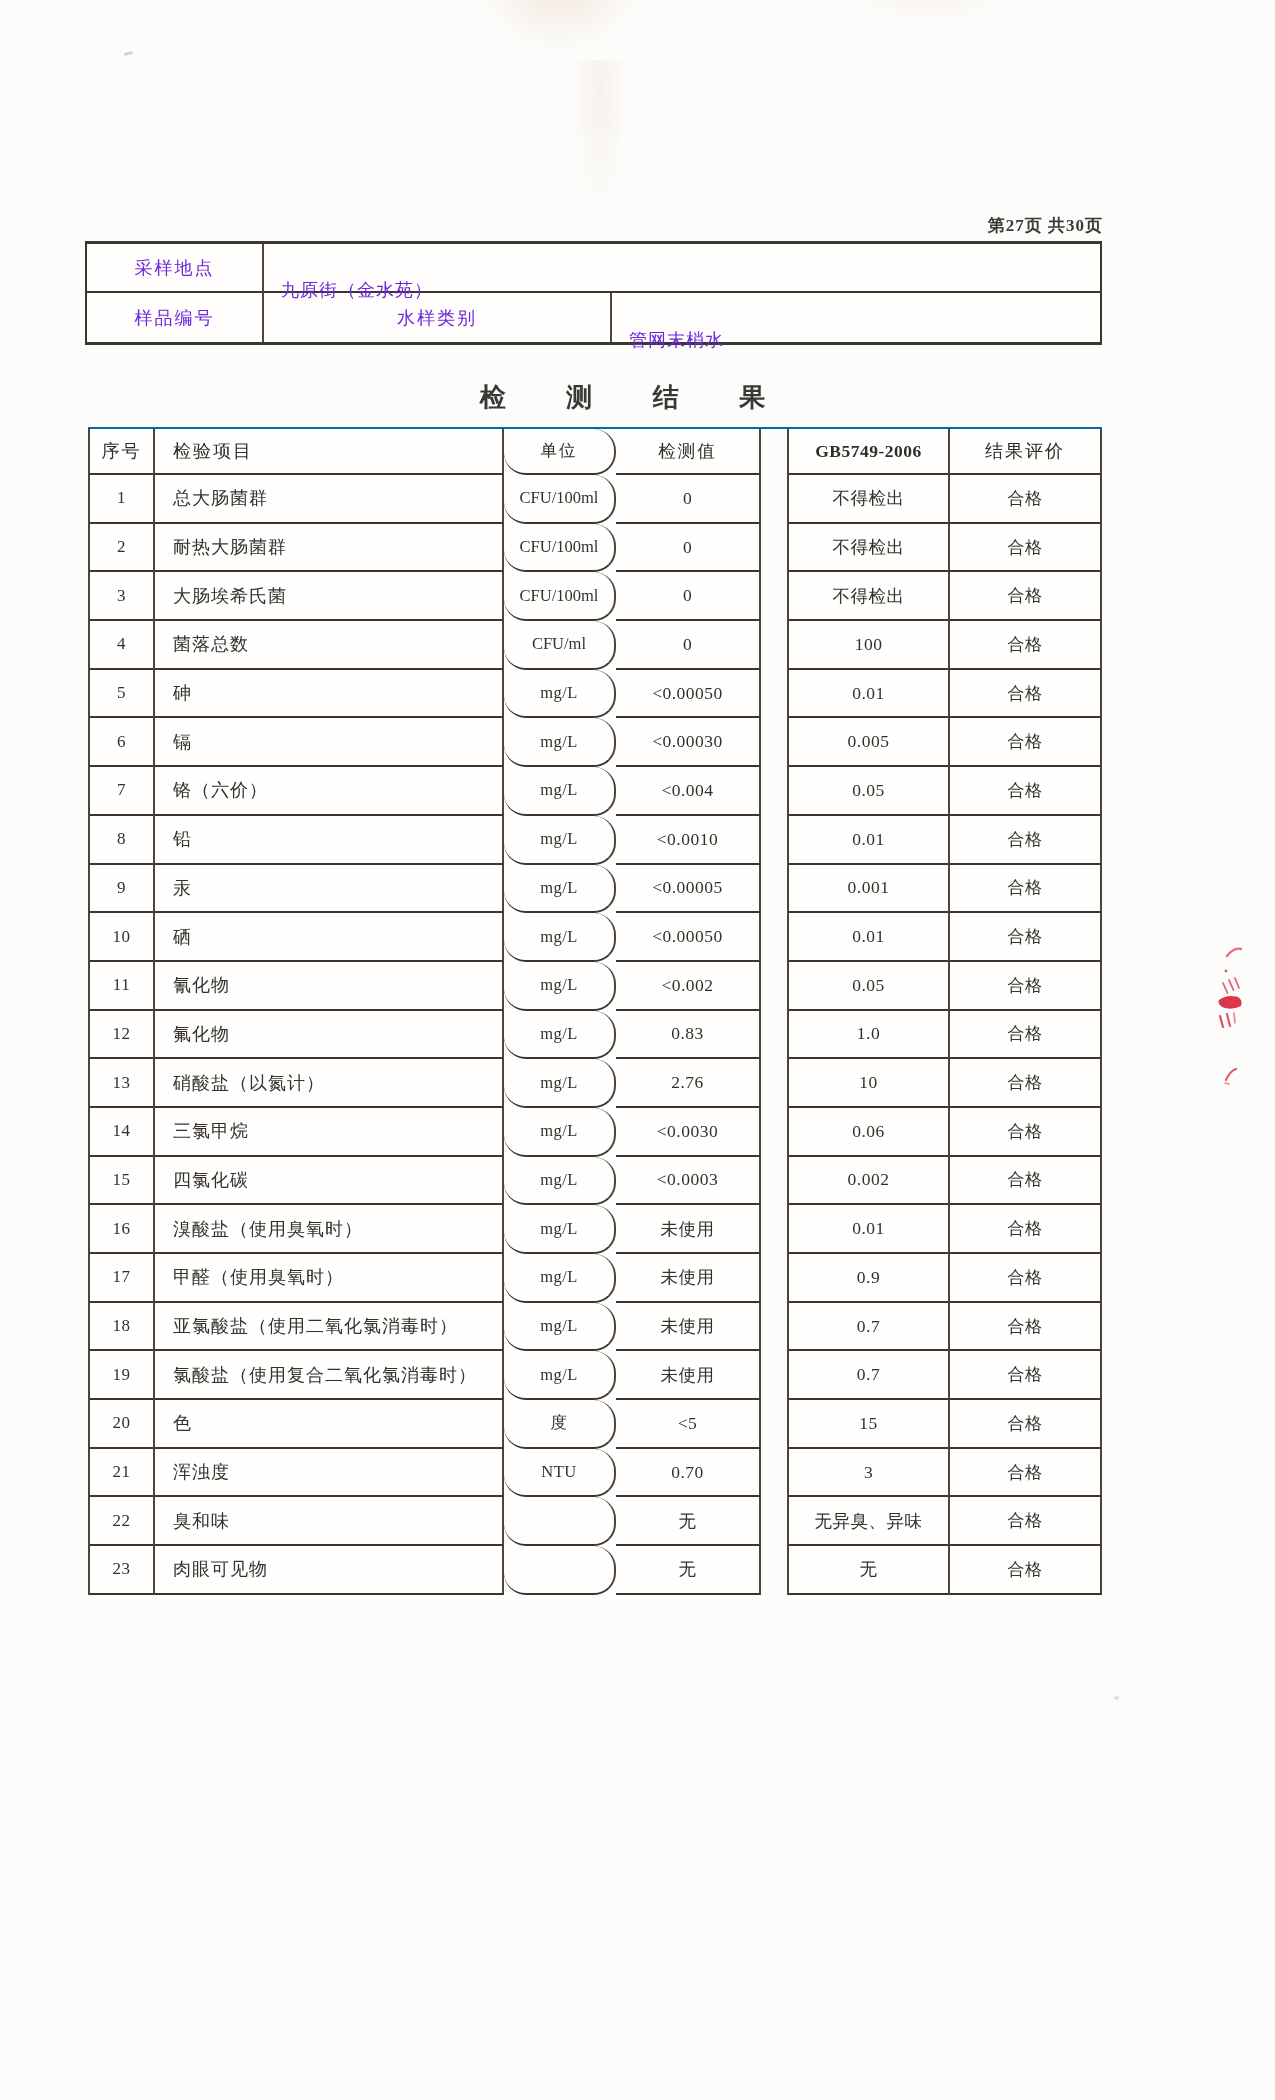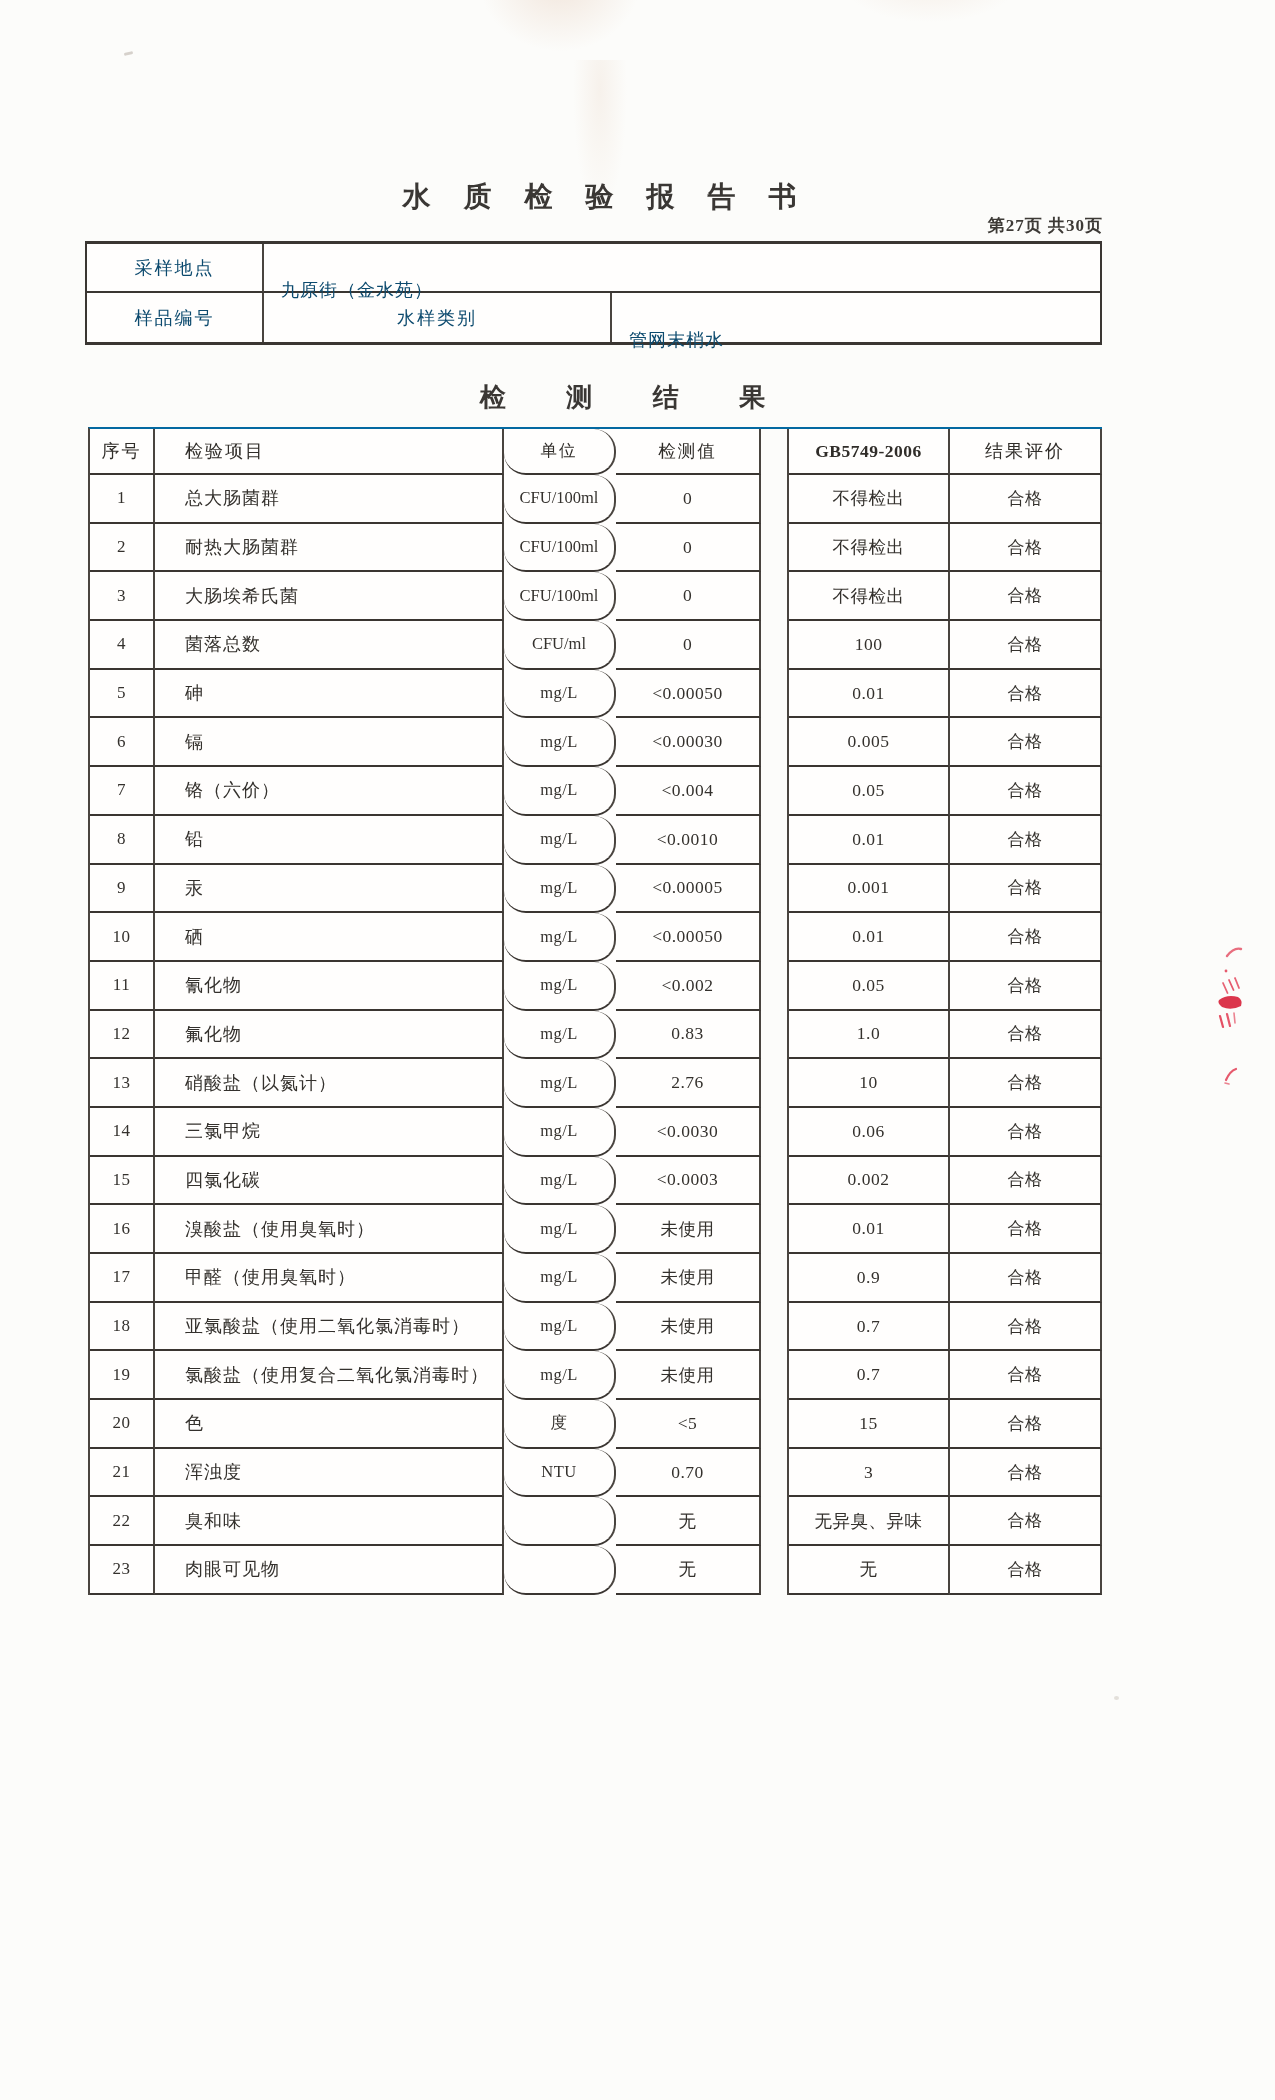--- a/index.html
+++ b/index.html
@@ -34,21 +34,21 @@
   }
 
   
   .igrid{
     position:absolute;left:85px;top:241px;width:1013px;
     display:grid;grid-template-columns:177px 348px 168px 320px;
     grid-template-rows:49px 49px;
     border:2px solid #3a3632;border-top-width:3px;border-bottom-width:3px;
     background:#fffefd;box-sizing:content-box;font-size:18px;
   }
-  .ic{display:flex;align-items:center;box-sizing:border-box;color:#0c4a6e;}
+  .ic{display:flex;align-items:center;box-sizing:border-box;color:#6d28d9;}
   .ic.lbl{justify-content:center;letter-spacing:2px;}
   .ic.val{justify-content:flex-start;padding-left:17px;letter-spacing:1px;margin-top:44px;}
   .b-r{border-right:2px solid #49443f;}
   .b-b{border-bottom:2px solid #3a3632;}
   .span3{grid-column:2/5;}
 
   
   .section-title{
     position:absolute;left:0;top:380px;width:1245px;text-align:center;
     font-size:26px;font-weight:700;letter-spacing:27px;color:#3a3734;
@@ -65,21 +65,21 @@
     border-top:2px solid #0369a1;border-left:2px solid #49443f;
     background:#fffefd;box-sizing:content-box;
     font-size:17px;
   }
   .c{
     display:flex;align-items:center;justify-content:center;
     box-sizing:border-box;
     border-right:2px solid #49443f;border-bottom:2px solid #3a3531;
     color:#34312d;letter-spacing:.5px;white-space:nowrap;
   }
-  .c-item{justify-content:flex-start;padding-left:30px;font-size:18px;letter-spacing:1px;}
+  .c-item{justify-content:flex-start;padding-left:18px;font-size:18px;letter-spacing:1px;}
   .c-gap{border-bottom:none;background:#fcfcfa;}
   .hd{font-size:18px;letter-spacing:2px;color:#302d29;}
   .hd.c-gb{letter-spacing:.5px;font-weight:bold;}
   .cfu{font-size:14.5px;letter-spacing:0;}
   .c-unit{font-size:16.5px;border-radius:22px;}
   .c-value,.c-gb{font-size:17.5px;}
 
   
   .red-marks{position:absolute;left:1205px;top:942px;}
 </style>
@@ -87,21 +87,20 @@
 <body>
 
 <div class="page">
 
   <div class="stain stain-1"></div>
   <div class="stain stain-1b"></div>
   <div class="stain stain-2"></div>
   <div class="stain speck-1"></div>
   <div class="stain speck-2"></div>
 
-  <div class="doc-title">水 质 检 验 报 告 书</div>
   <div class="page-indicator">第27页 共30页</div>
 
   <div class="igrid">
     <div class="ic lbl b-r b-b">采样地点</div>
     <div class="ic val b-b span3">九原街（金水苑）</div>
     <div class="ic lbl b-r">样品编号</div>
     <div class="ic lbl b-r">水样类别</div>
     <div class="ic val">管网末梢水</div>
   </div>
 

